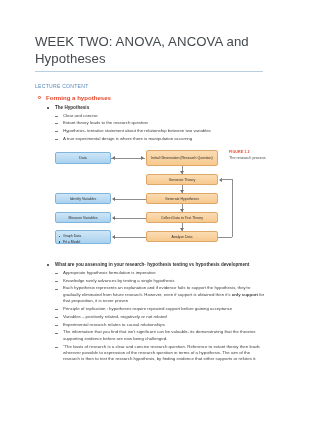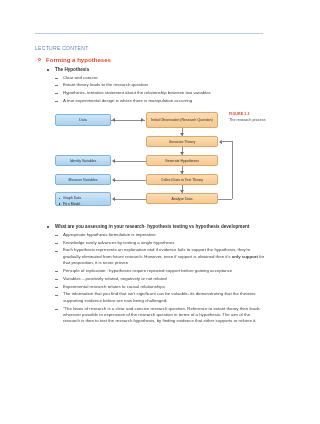--- a/index.html
+++ b/index.html
@@ -216,20 +216,21 @@
     color: #4a4a4a;
     line-height: 4.8px;
   }
 </style>
 </head>
 <body>
 
 <div class="page">
   <div class="content">
 
+    <h1 class="doc-title">WEEK TWO: ANOVA, ANCOVA and Hypotheses</h1>
     <div class="title-rule"></div>
 
     <div class="section-label">LECTURE CONTENT</div>
 
     <ul>
       <li class="lvl1">Forming a hypotheses</li>
       <li class="lvl2">The Hypothesis</li>
       <li class="lvl3">Clear and concise</li>
       <li class="lvl3">Extant theory leads to the research question</li>
       <li class="lvl3">Hypothesis- tentative statement about the relationship between two variables</li>

